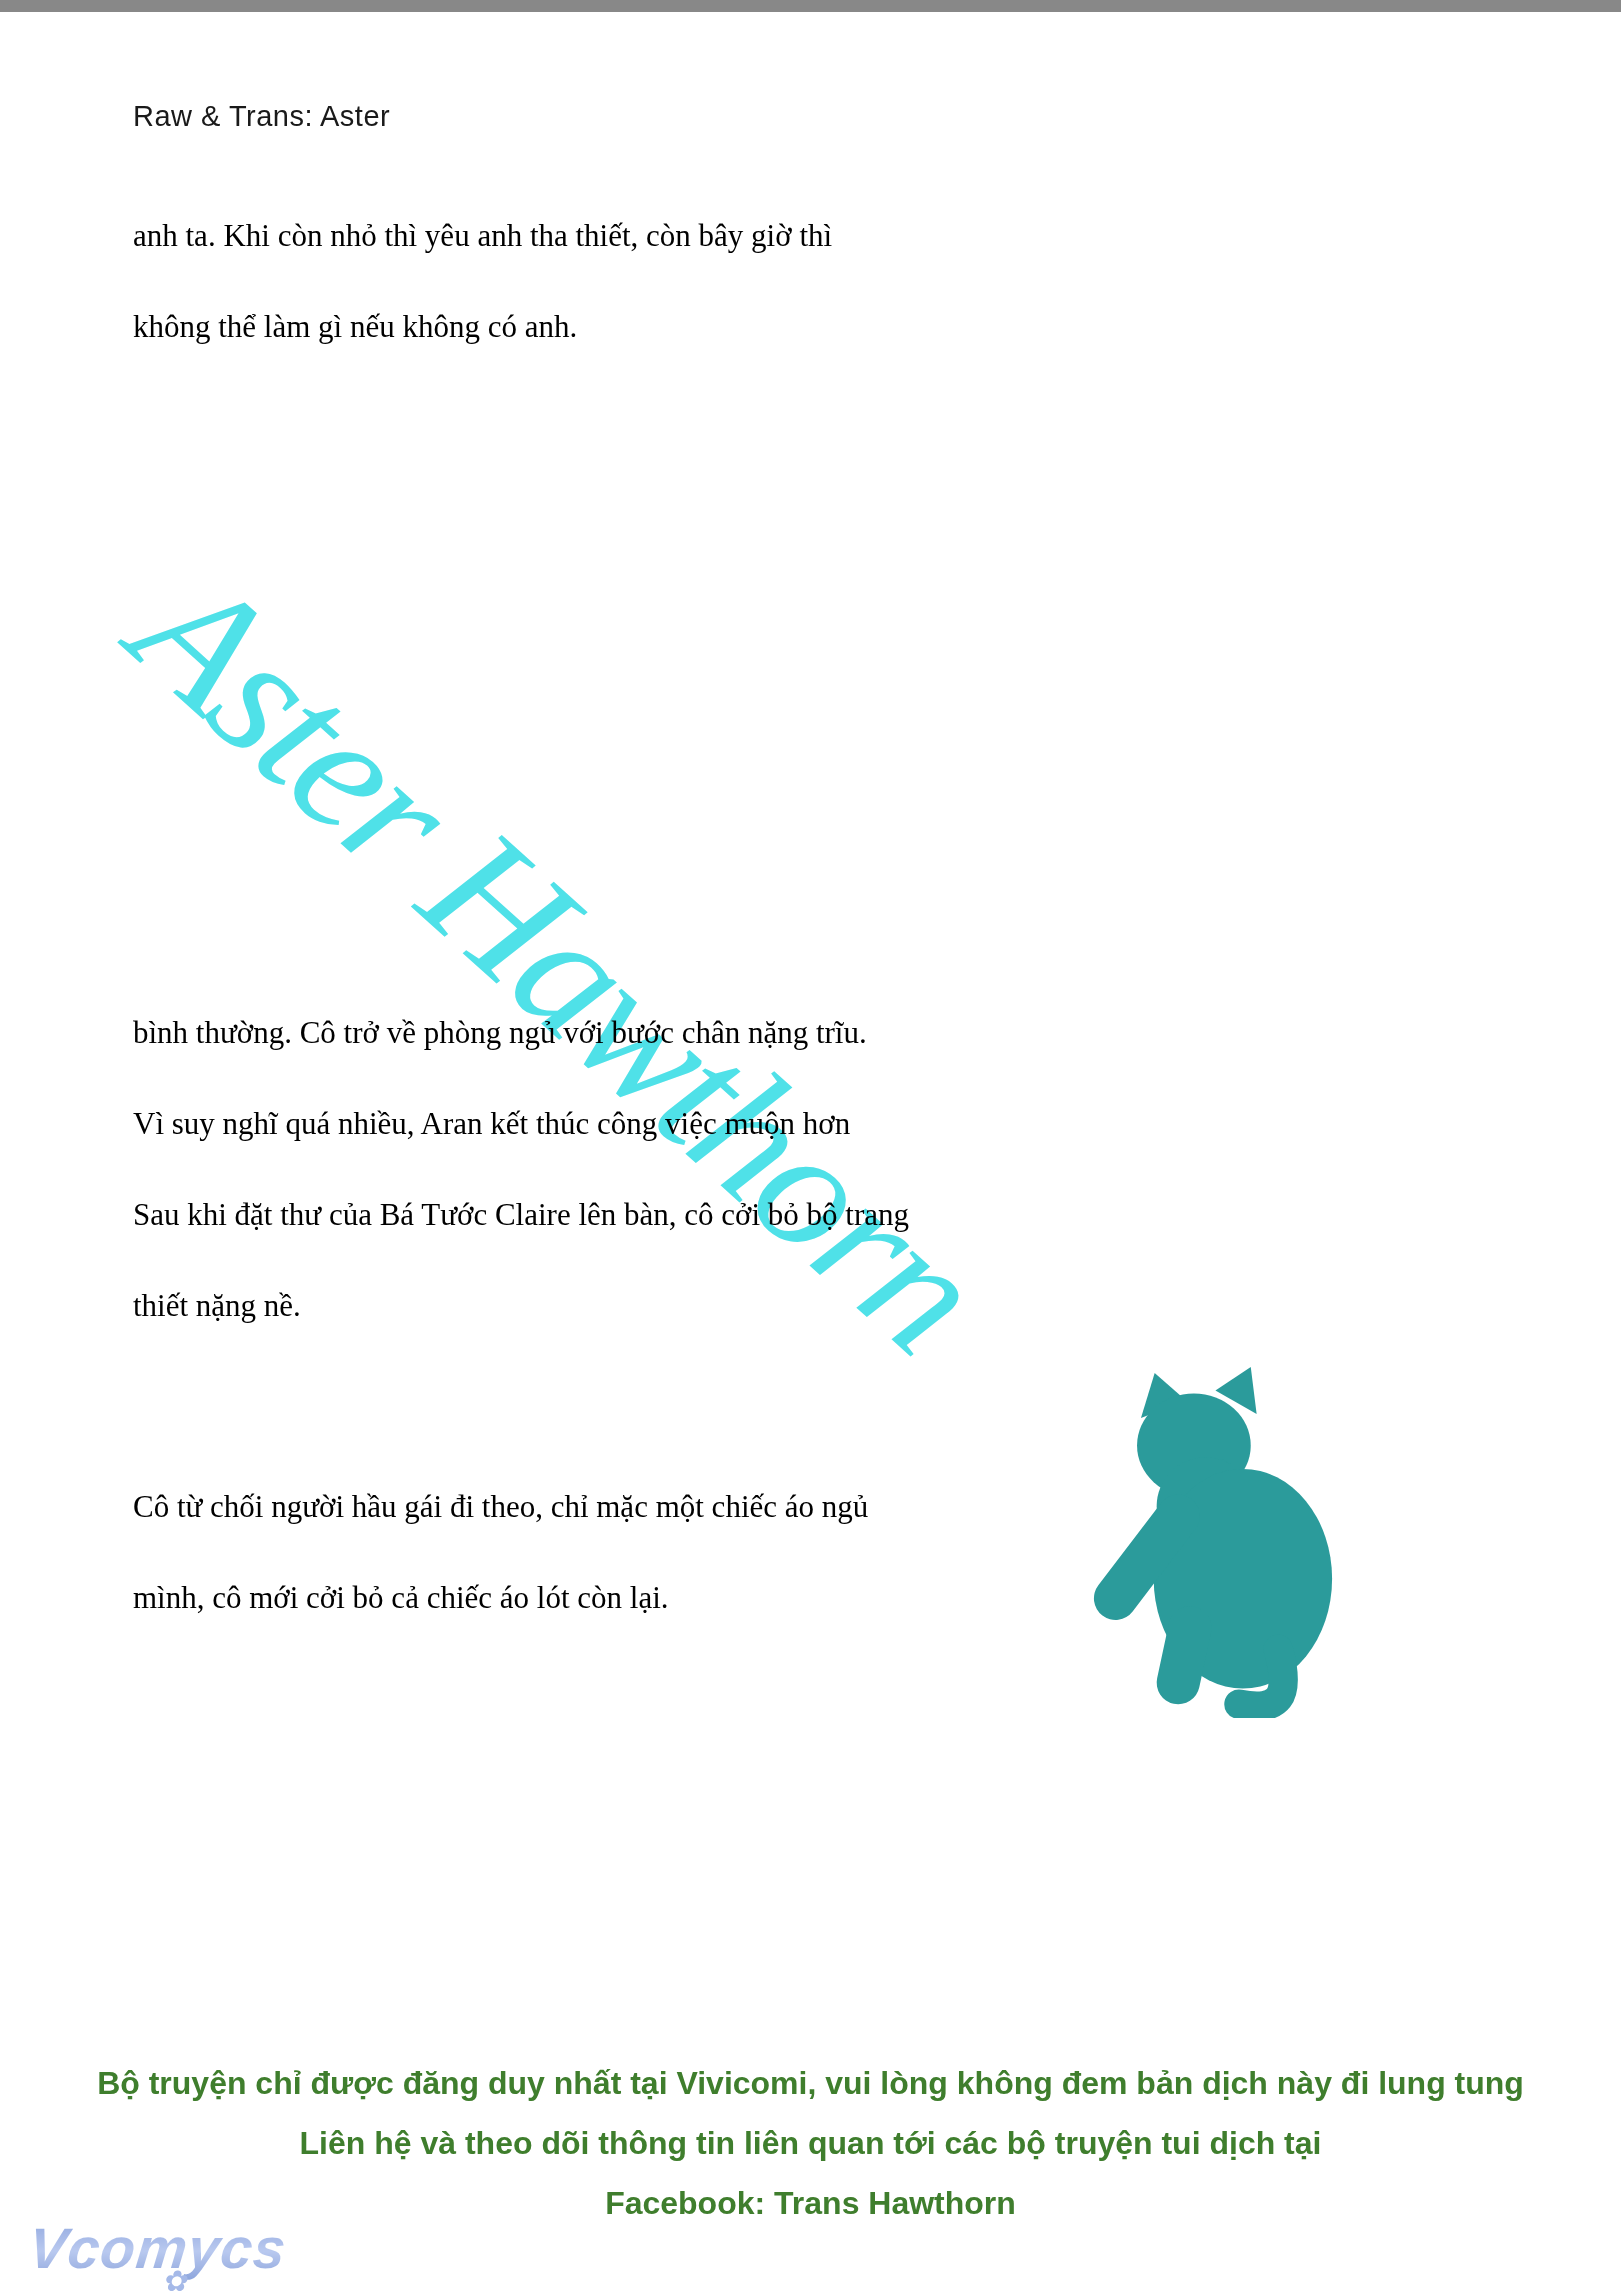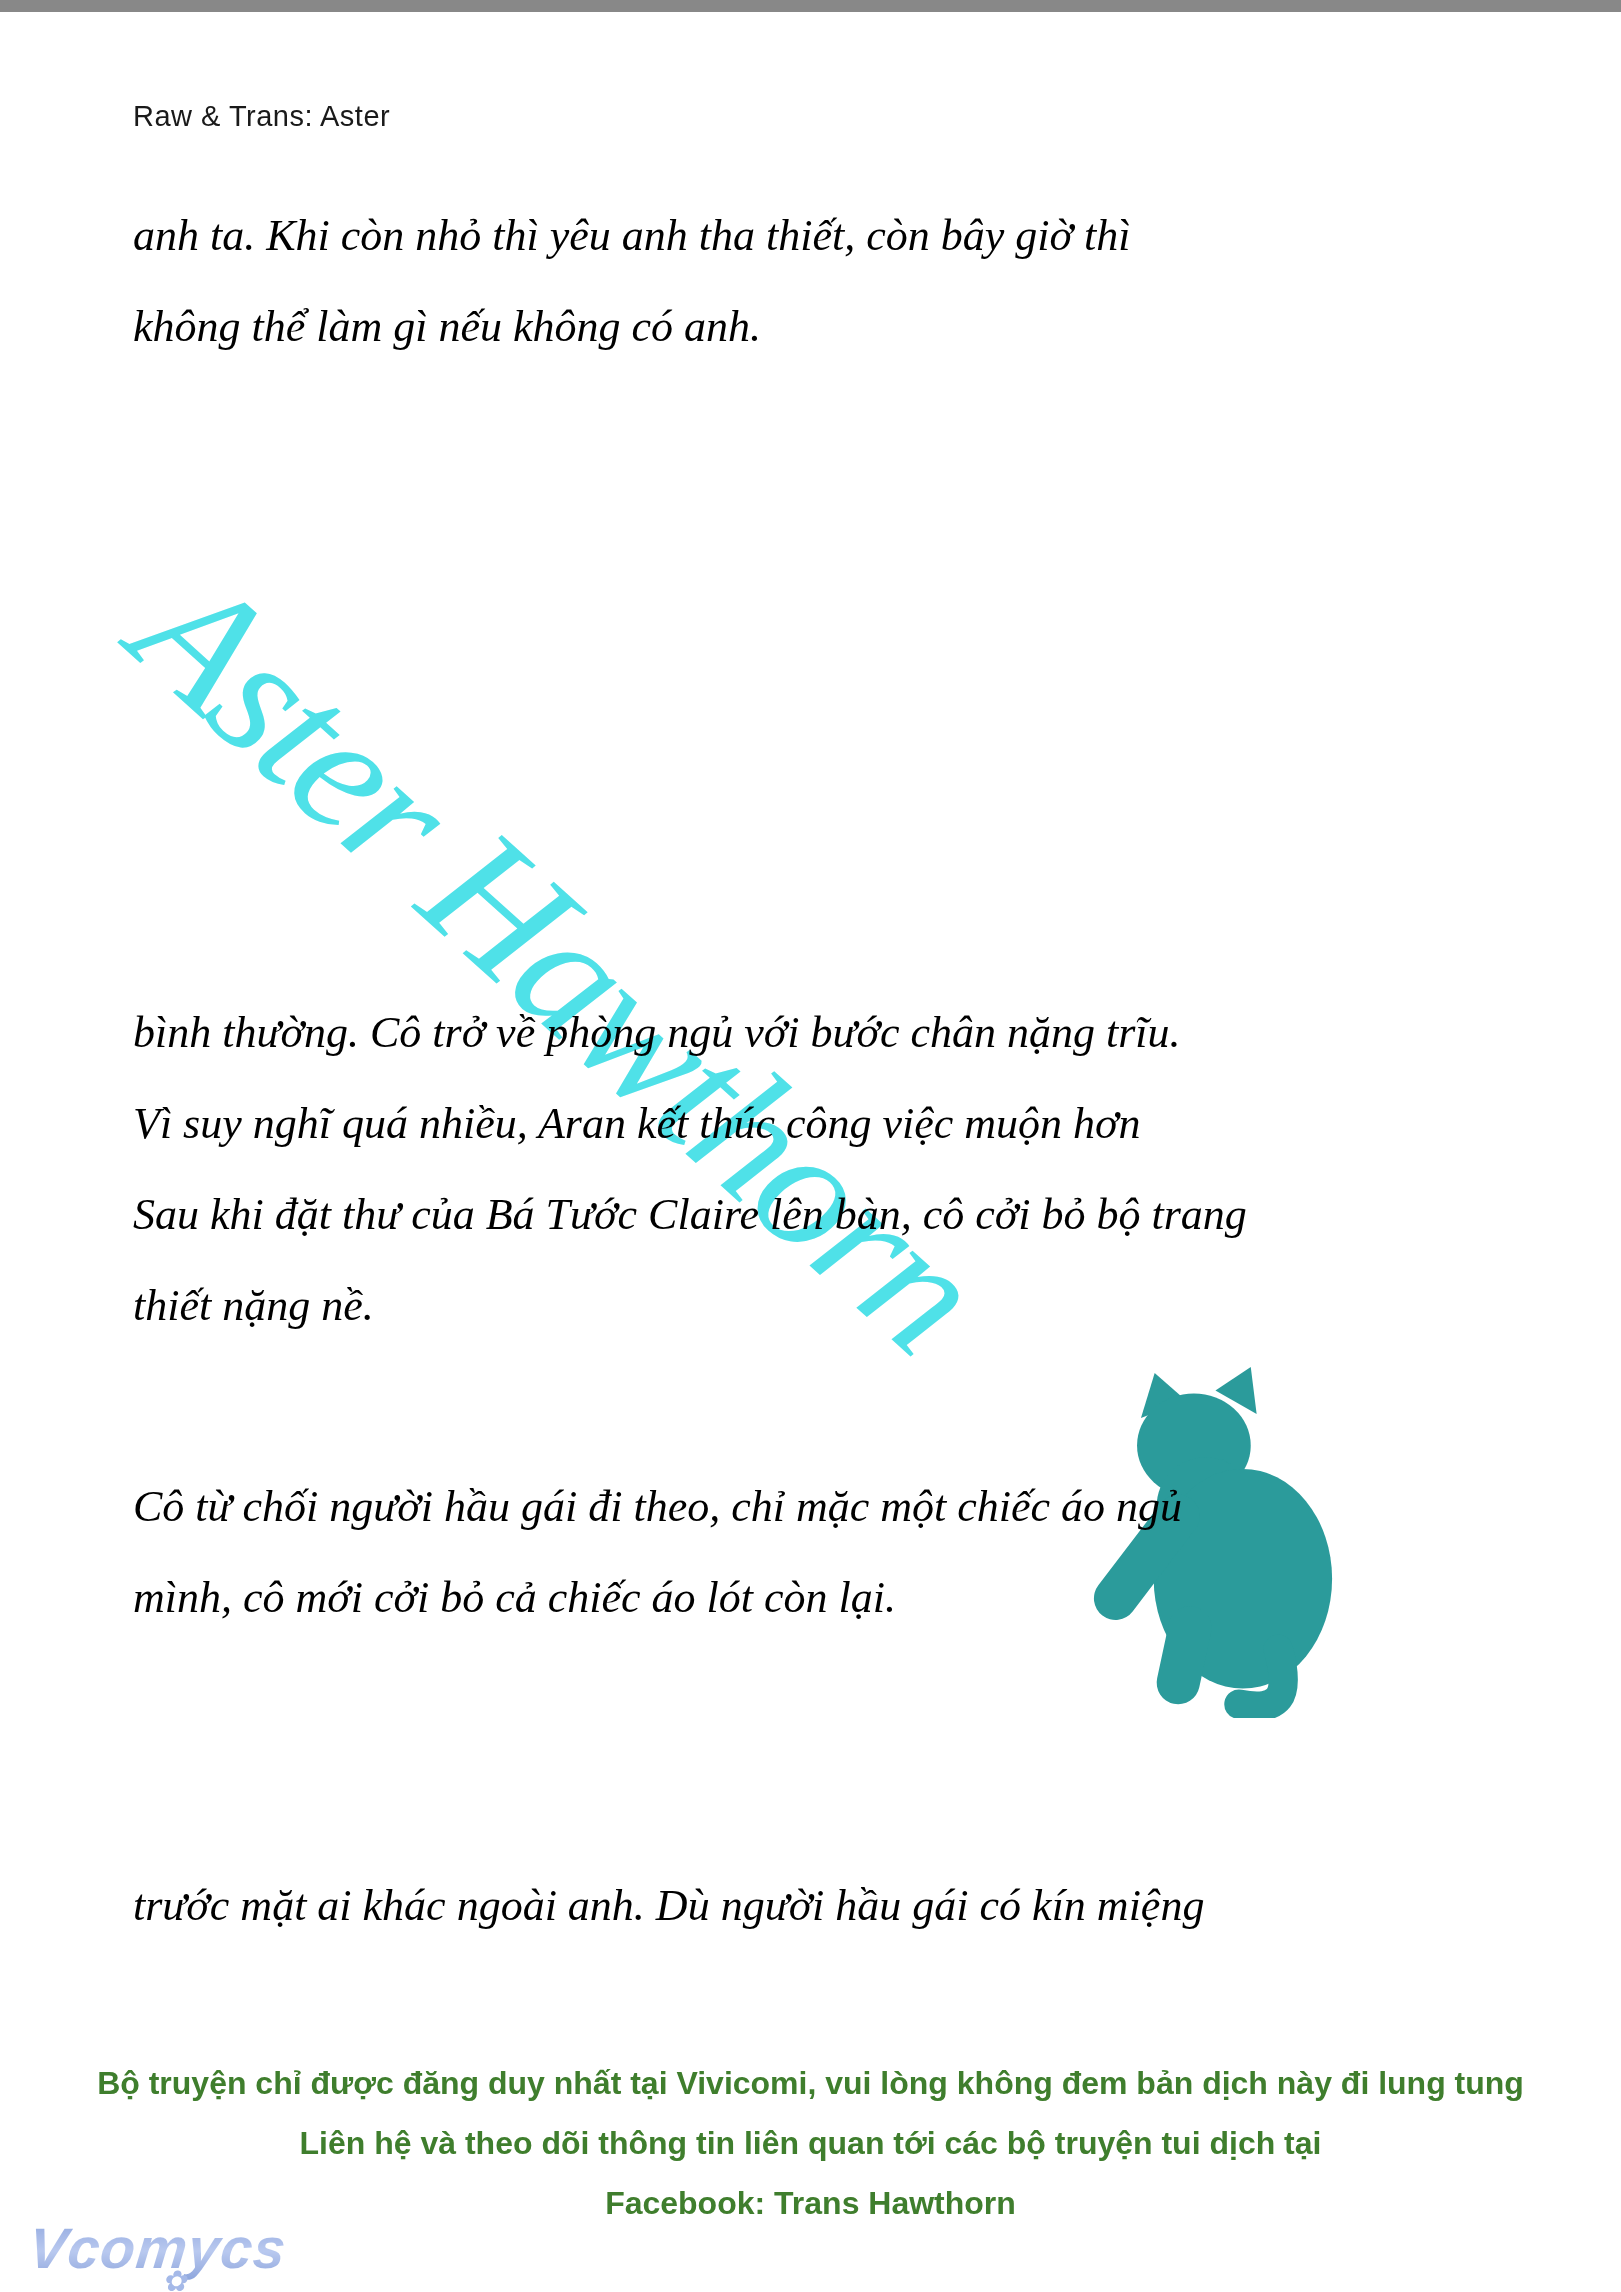--- a/index.html
+++ b/index.html
@@ -29,24 +29,23 @@
     z-index:0;
     user-select:none;
   }
   .cat{
     position:absolute;left:1090px;top:1355px;
     width:247px;height:351px;z-index:1;
   }
   .bodytext{position:absolute;left:0;top:0;width:100%;height:100%;z-index:2;}
   .para{
     position:absolute;left:133px;
-    font-size:44px;color:#000;
+    font-size:31px;color:#000;
     line-height:91px;
     white-space:nowrap;
-    font-style:italic;
   }
   .footer{
     position:absolute;left:0;top:2041px;width:1621px;
     text-align:center;
     font-family:"Liberation Sans", sans-serif;
     font-weight:bold;
     font-size:32px;
     z-index:3;
   }
   .footer .fline{height:60px;line-height:60px;}
@@ -100,21 +99,20 @@
         <div>bình thường. Cô trở về phòng ngủ với bước chân nặng trĩu.</div>
         <div>Vì suy nghĩ quá nhiều, Aran kết thúc công việc muộn hơn</div>
         <div>Sau khi đặt thư của Bá Tước Claire lên bàn, cô cởi bỏ bộ trang</div>
         <div>thiết nặng nề.</div>
       </div>
       <div class="para" style="top: 1449px;">
         <div>Cô từ chối người hầu gái đi theo, chỉ mặc một chiếc áo ngủ</div>
         <div>mình, cô mới cởi bỏ cả chiếc áo lót còn lại.</div>
       </div>
       <div class="para" style="top: 1848px;">
-        <div>trước mặt ai khác ngoài anh. Dù người hầu gái có kín miệng</div>
       </div>
     </div>
 
   <div class="footer" style="color: rgb(63, 126, 45);">
     <div class="fline">Bộ truyện chỉ được đăng duy nhất tại Vivicomi, vui lòng không đem bản dịch này đi lung tung</div>
     <div class="fline">Liên hệ và theo dõi thông tin liên quan tới các bộ truyện tui dịch tại</div>
     <div class="fline">Facebook: Trans Hawthorn</div>
   </div>
 
   <div class="logo">

